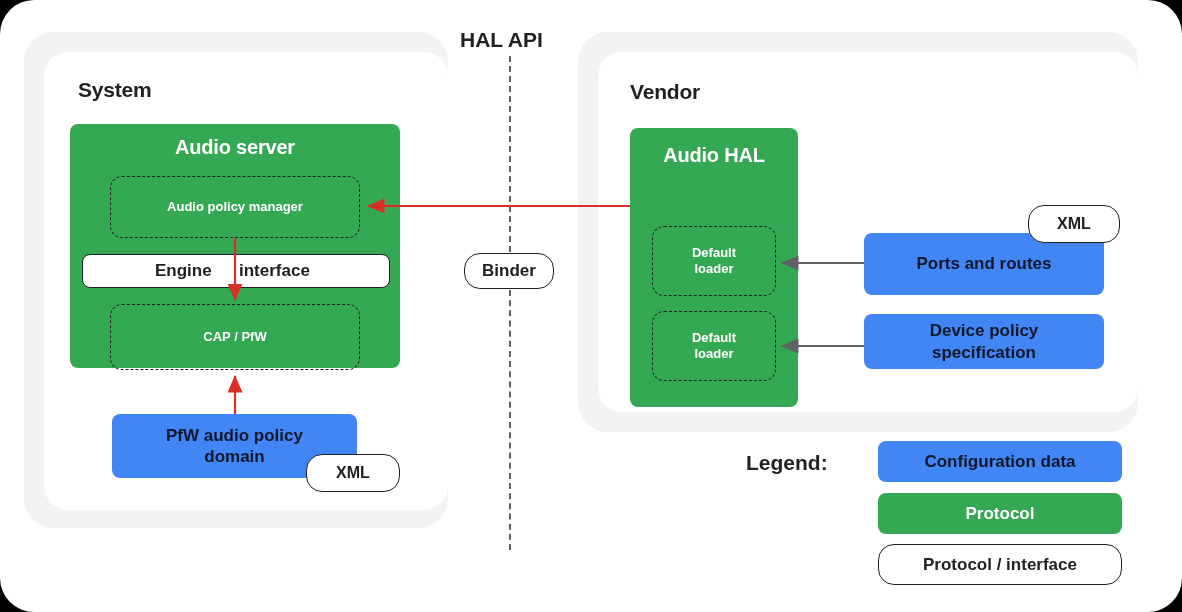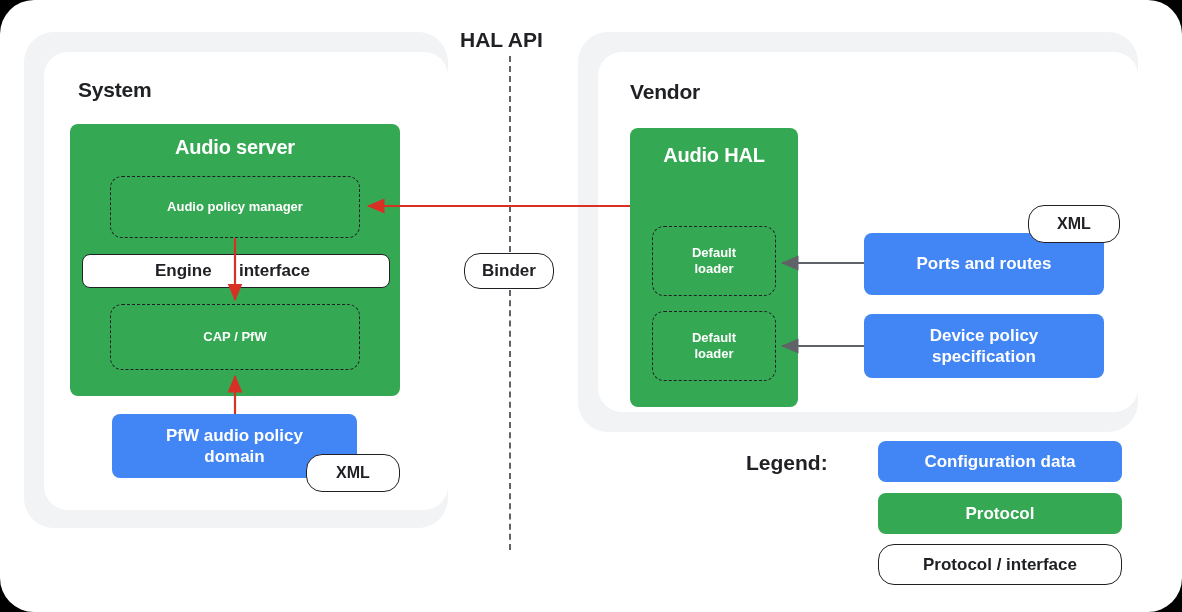--- a/index.html
+++ b/index.html
@@ -74,21 +74,21 @@
   }
   
   .blue-box {
     position: absolute;
     background: #4285F4;
     border-radius: 8px;
     display: flex;
     align-items: center;
     justify-content: center;
     text-align: center;
-    color: #ffffff;
+    color: #0f172a;
     font-size: 17px;
     font-weight: bold;
     line-height: 1.25;
     box-sizing: border-box;
   }
   
   .pill {
     position: absolute;
     background: #ffffff;
     border: 1.6px solid #202124;
@@ -154,21 +154,21 @@
 </head>
 <body>
 
 <div id="canvas">
   <div class="page-card"></div>
 
   <div class="group-outer" style="left:24px; top:32px; width:424px; height:496px;"></div>
   <div class="group-inner" style="left:44px; top:52px; width:404px; height:458px;"></div>
   <div class="group-title" style="left:78px; top:78px;">System</div>
 
-  <div class="green-box" style="left:70px; top:124px; width:330px; height:272px;">
+  <div class="green-box" style="left:70px; top:124px; width:330px; height:244px;">
     <div class="green-title" style="top:12px;">Audio server</div>
   </div>
 
   <div class="dashed-box" style="left:110px; top:176px; width:250px; height:62px;">
     <span>Audio policy manager</span>
   </div>
 
   <div class="engine-pill" style="left:82px; top:254px; width:308px; height:34px;padding-left:24px;">
     <span class="engine-word" style="left:72px;">Engine</span>
     <span class="engine-word" style="left:156px;">interface</span>
@@ -211,21 +211,21 @@
   </div>
   <div class="dashed-box" style="left:652px; top:311px; width:124px; height:70px; flex-direction:column;">
     <span>Default</span>
     <span>loader</span>
   </div>
 
   <div class="blue-box" style="left:864px; top:233px; width:240px; height:62px;">
     <span>Ports and routes</span>
   </div>
 
-  <div class="blue-box" style="left:864px; top:314px; width:240px; height:64px; flex-direction:column;">
+  <div class="blue-box" style="left:864px; top:314px; width:240px; height:55px; flex-direction:column;">
     <span>Device policy</span>
     <span>specification</span>
   </div>
 
   <div class="pill small" style="left:1028px; top:205px; width:92px; height:38px;">
     <span>XML</span>
   </div>
 
   <div class="legend-label" style="left:746px; top:451px;">Legend:</div>
 

